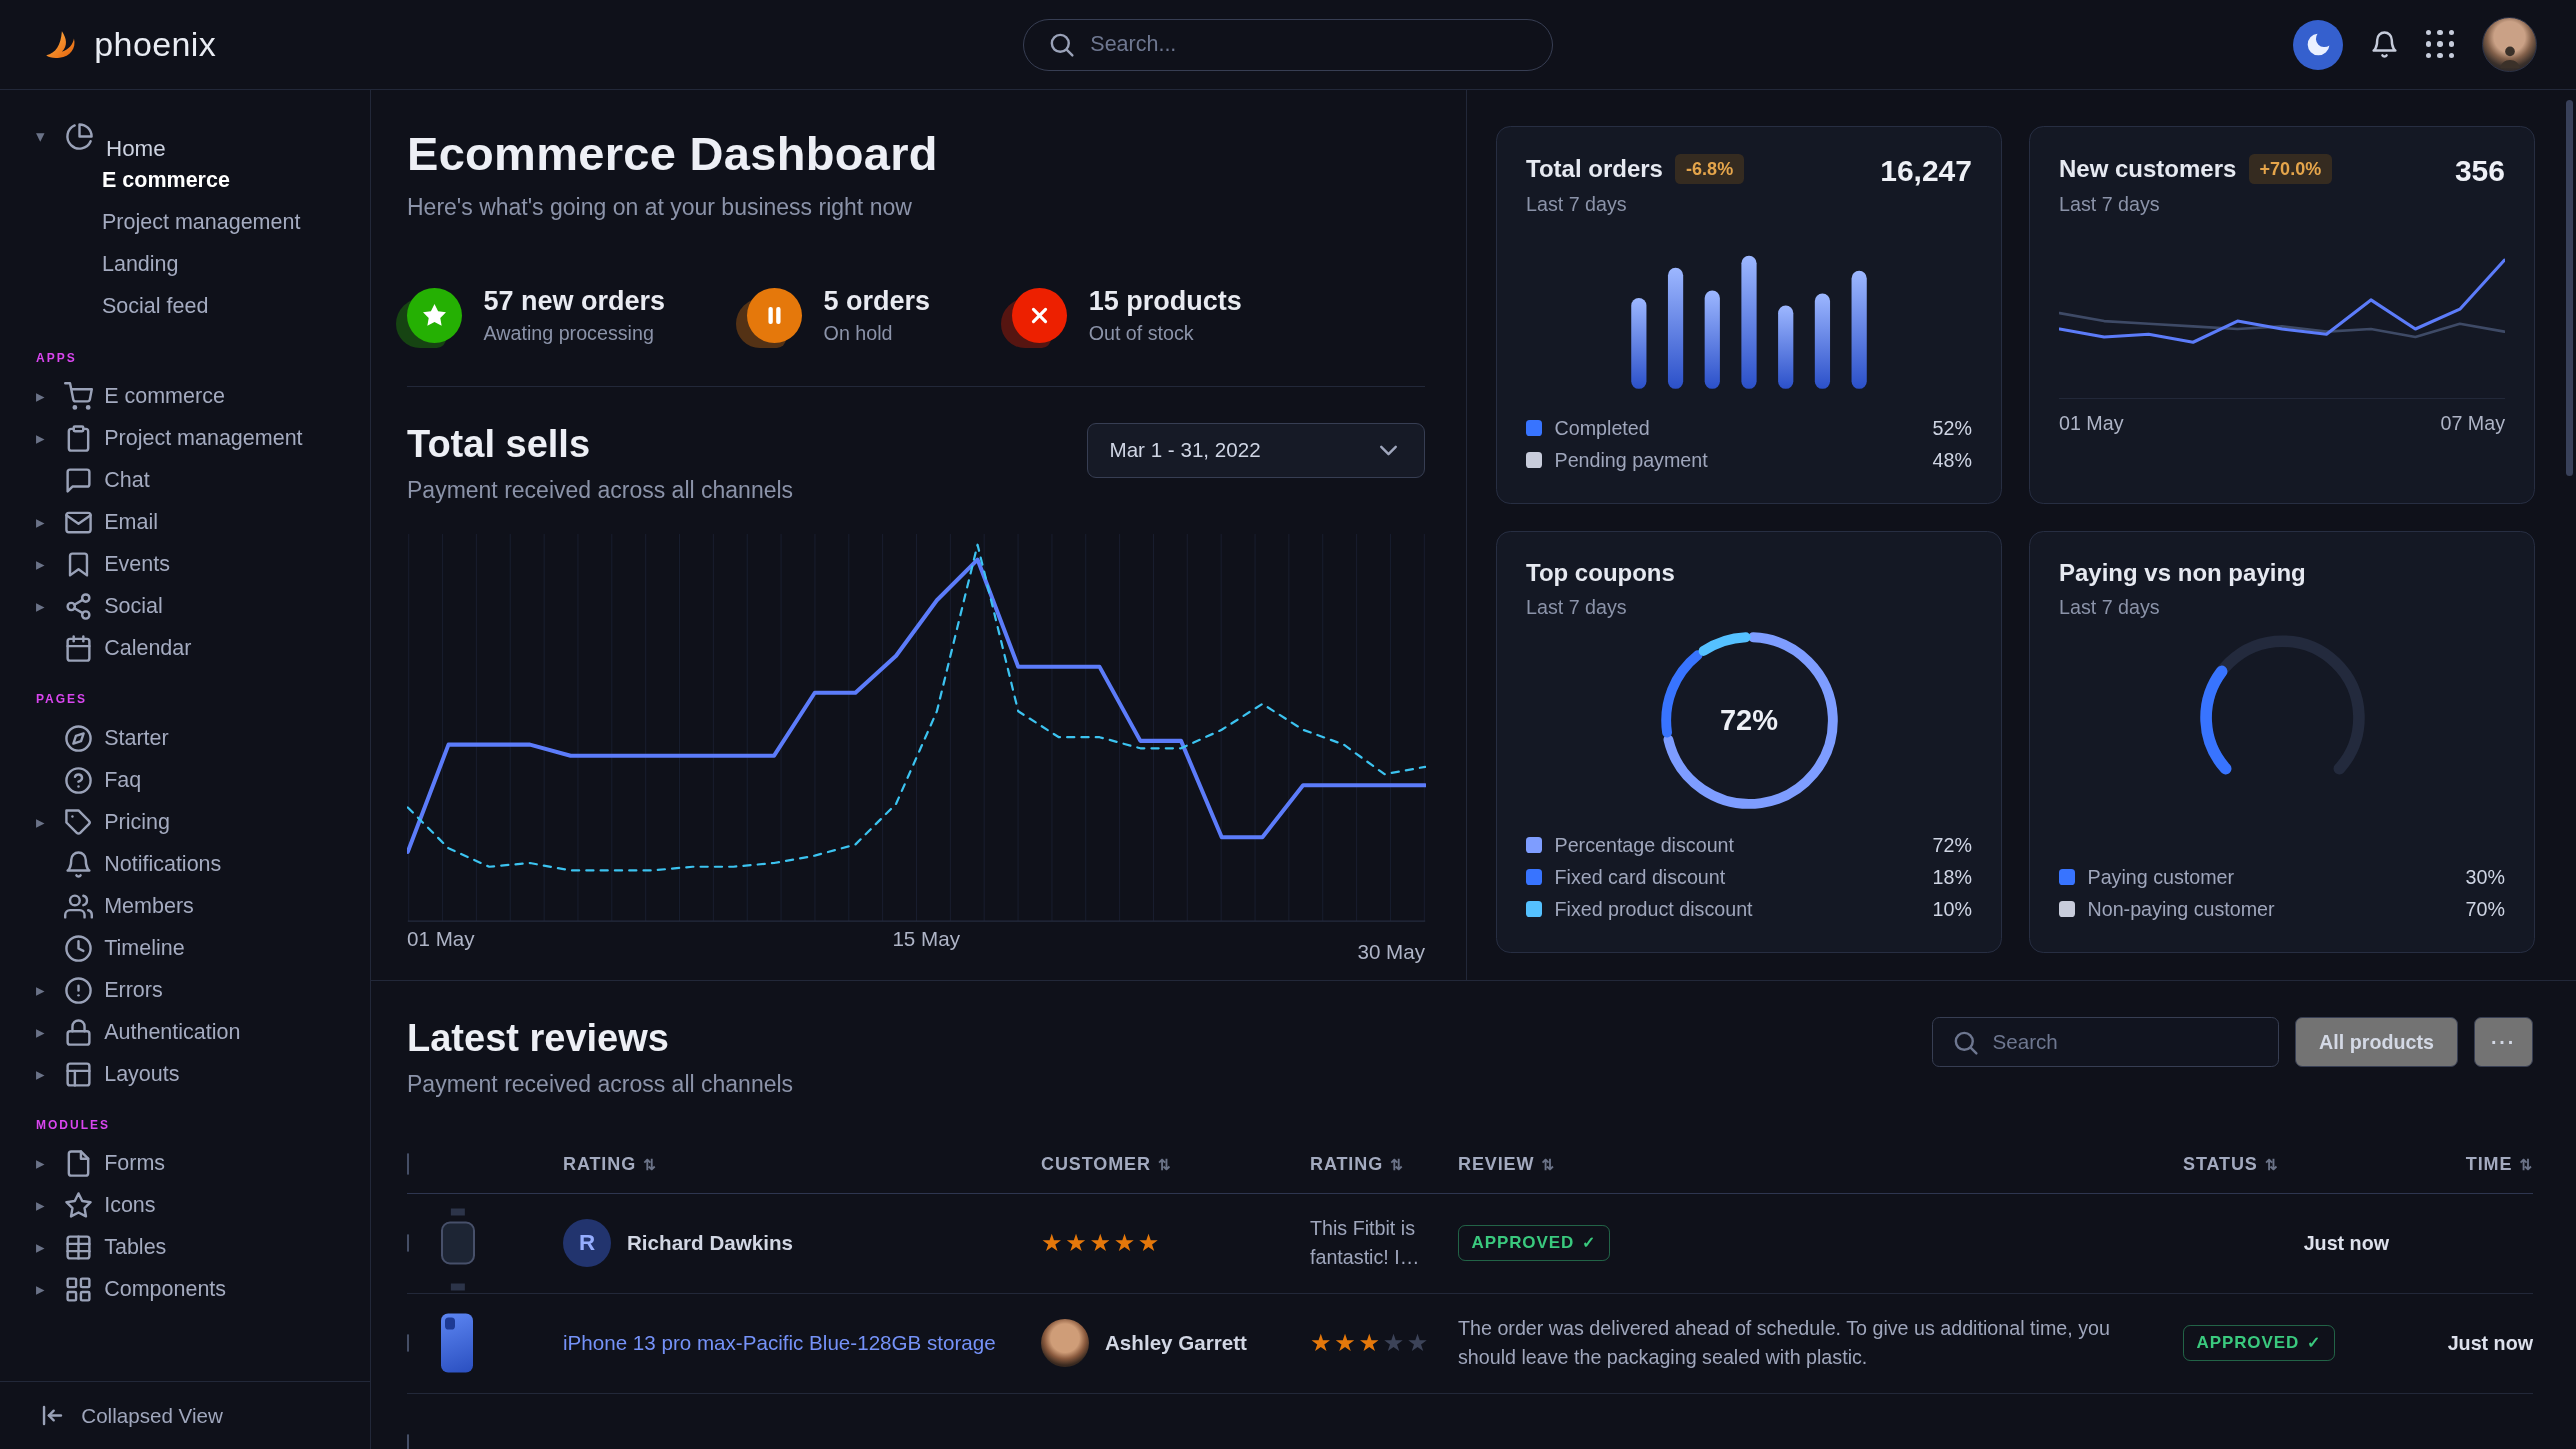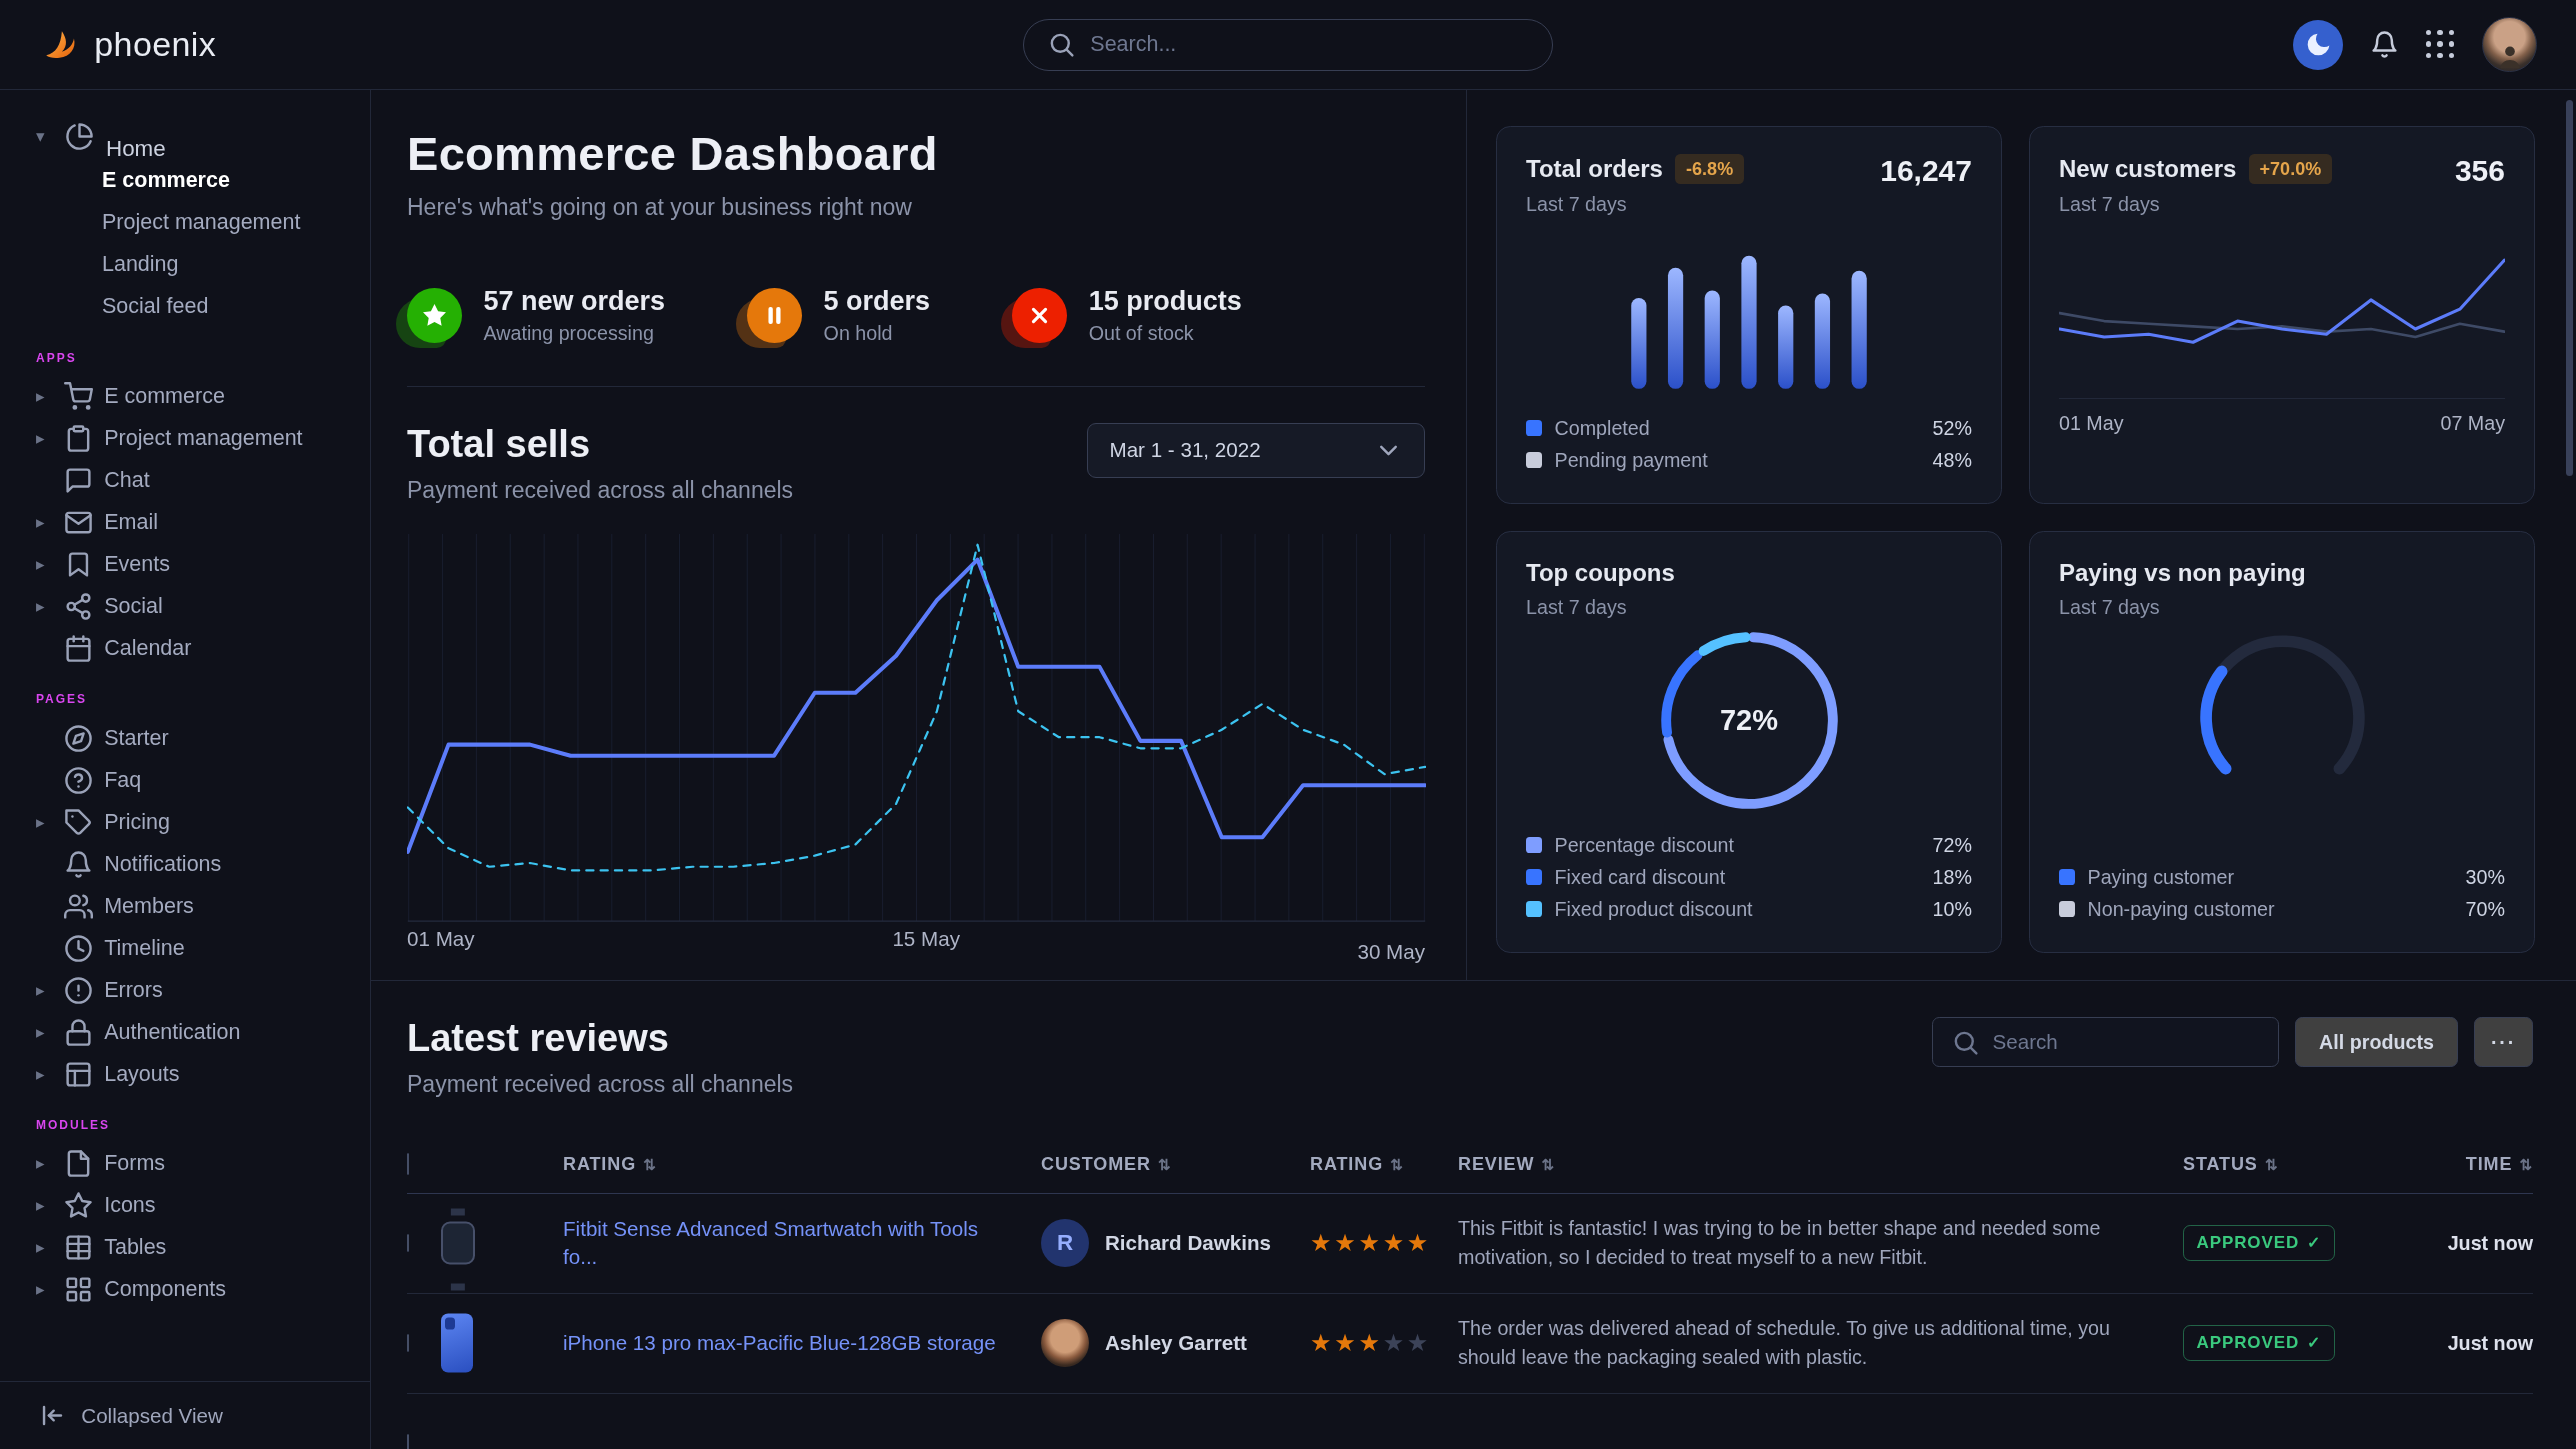--- a/index.html
+++ b/index.html
@@ -101,21 +101,21 @@
   .gauge-wrap{width:277px;height:163px;margin:9px auto 5.4px;}
 
   
   .reviews{padding:36px 43px 0 36px;}
   .rev-head{display:flex;align-items:flex-start;}
   .rev-controls{margin-left:auto;display:flex;align-items:center;gap:16px;}
   .rev-search{width:347px;height:50px;border:0.9px solid var(--binput);border-radius:7.2px;display:flex;align-items:center;gap:12.5px;padding:0 18px;color:var(--dim);background:#11141f;}
   .rev-search svg{width:21.5px;height:21.5px;}
   .rev-search input{flex:1;background:transparent;border:0;outline:0;color:var(--txt);font-size:20.6px;font-family:inherit;}
   .rev-search input::placeholder{color:var(--dim);}
-  .btn{height:50px;border:0.9px solid var(--binput);border-radius:7.2px;background:#404040;color:#d4d9e5;font-size:19.7px;font-weight:700;padding:0 23px;cursor:pointer;font-family:inherit;}
+  .btn{height:50px;border:0.9px solid var(--binput);border-radius:7.2px;background:#737373;color:#d4d9e5;font-size:19.7px;font-weight:700;padding:0 23px;cursor:pointer;font-family:inherit;}
   .btn.sm{padding:0 16px;letter-spacing:1.8px;}
   .rtable{margin-top:39px;}
   .trow{display:grid;grid-template-columns:50px 106px 478px 269px 148px 725px 206px 1fr;align-items:center;}
   .thead{height:57px;border-bottom:0.9px solid var(--line2);font-size:18px;font-weight:700;letter-spacing:0.9px;color:#a3aabf;}
   .th{display:flex;align-items:center;gap:7.2px;}
   .sort::before{content:"⇅";font-size:15px;color:#6b7388;}
   .th.right{justify-content:flex-end;}
   .tbody .trow{height:100px;border-bottom:0.9px solid var(--line);}
   .cb{width:27px;height:27px;border:1.8px solid #454e66;border-radius:6.3px;background:#161b29;cursor:pointer;}
   .thumb{width:77px;height:77px;border-radius:9px;position:relative;overflow:hidden;}
@@ -783,21 +783,20 @@
               <span>TIME</span>
               <span class="sort"></span>
             </span>
         </div>
 
         <div class="tbody">
 
           <div class="trow">
             <span><span class="cb"></span></span>
             <span><span class="thumb thumb--dark"><span class="watch"></span></span></span>
-            <span class="prod-link">Fitbit Sense Advanced Smartwatch with Tools fo...</span>
             <span class="cust">
               <span class="avt avt--init">R</span>
               <span class="cust-name">Richard Dawkins</span>
             </span>
             <span class="stars"><b>★★★★★</b></span>
             <span class="review-txt">This Fitbit is fantastic! I was trying to be in better shape and needed some motivation, so I decided to treat myself to a new Fitbit.</span>
             <span><span class="badge-ok">
                   <span>APPROVED</span>
                   <span class="chk"></span>
                 </span></span>

